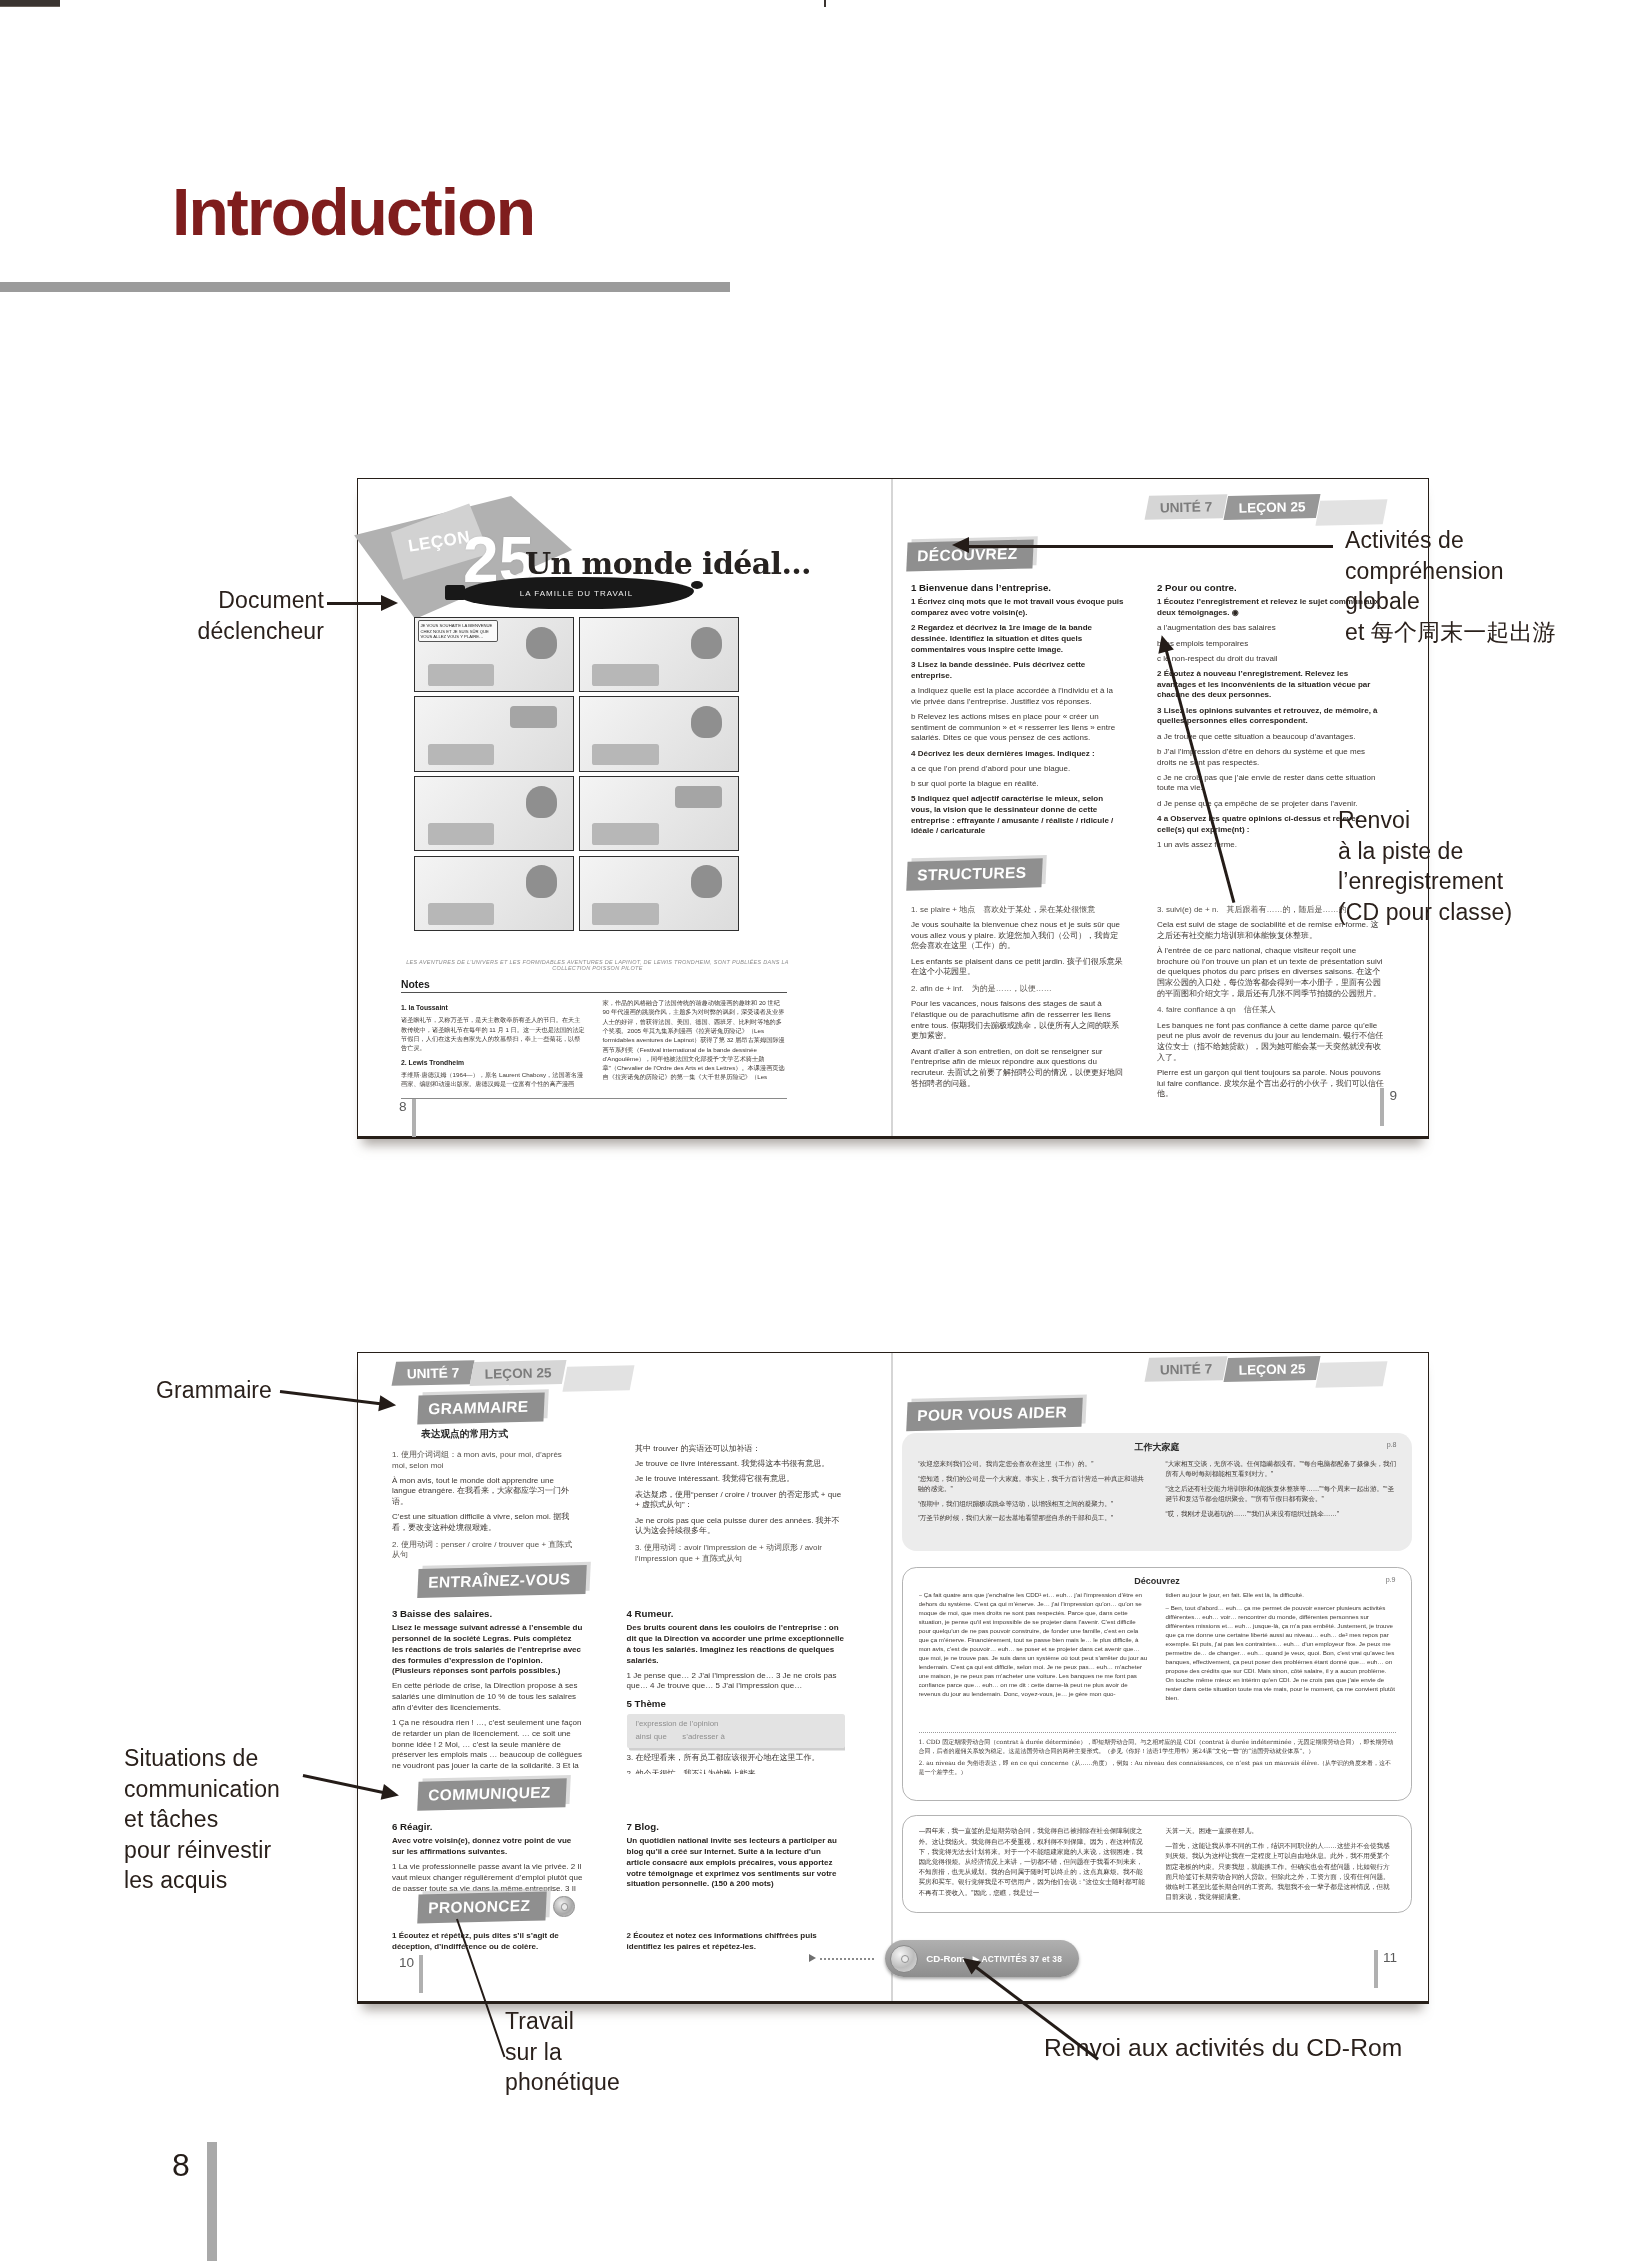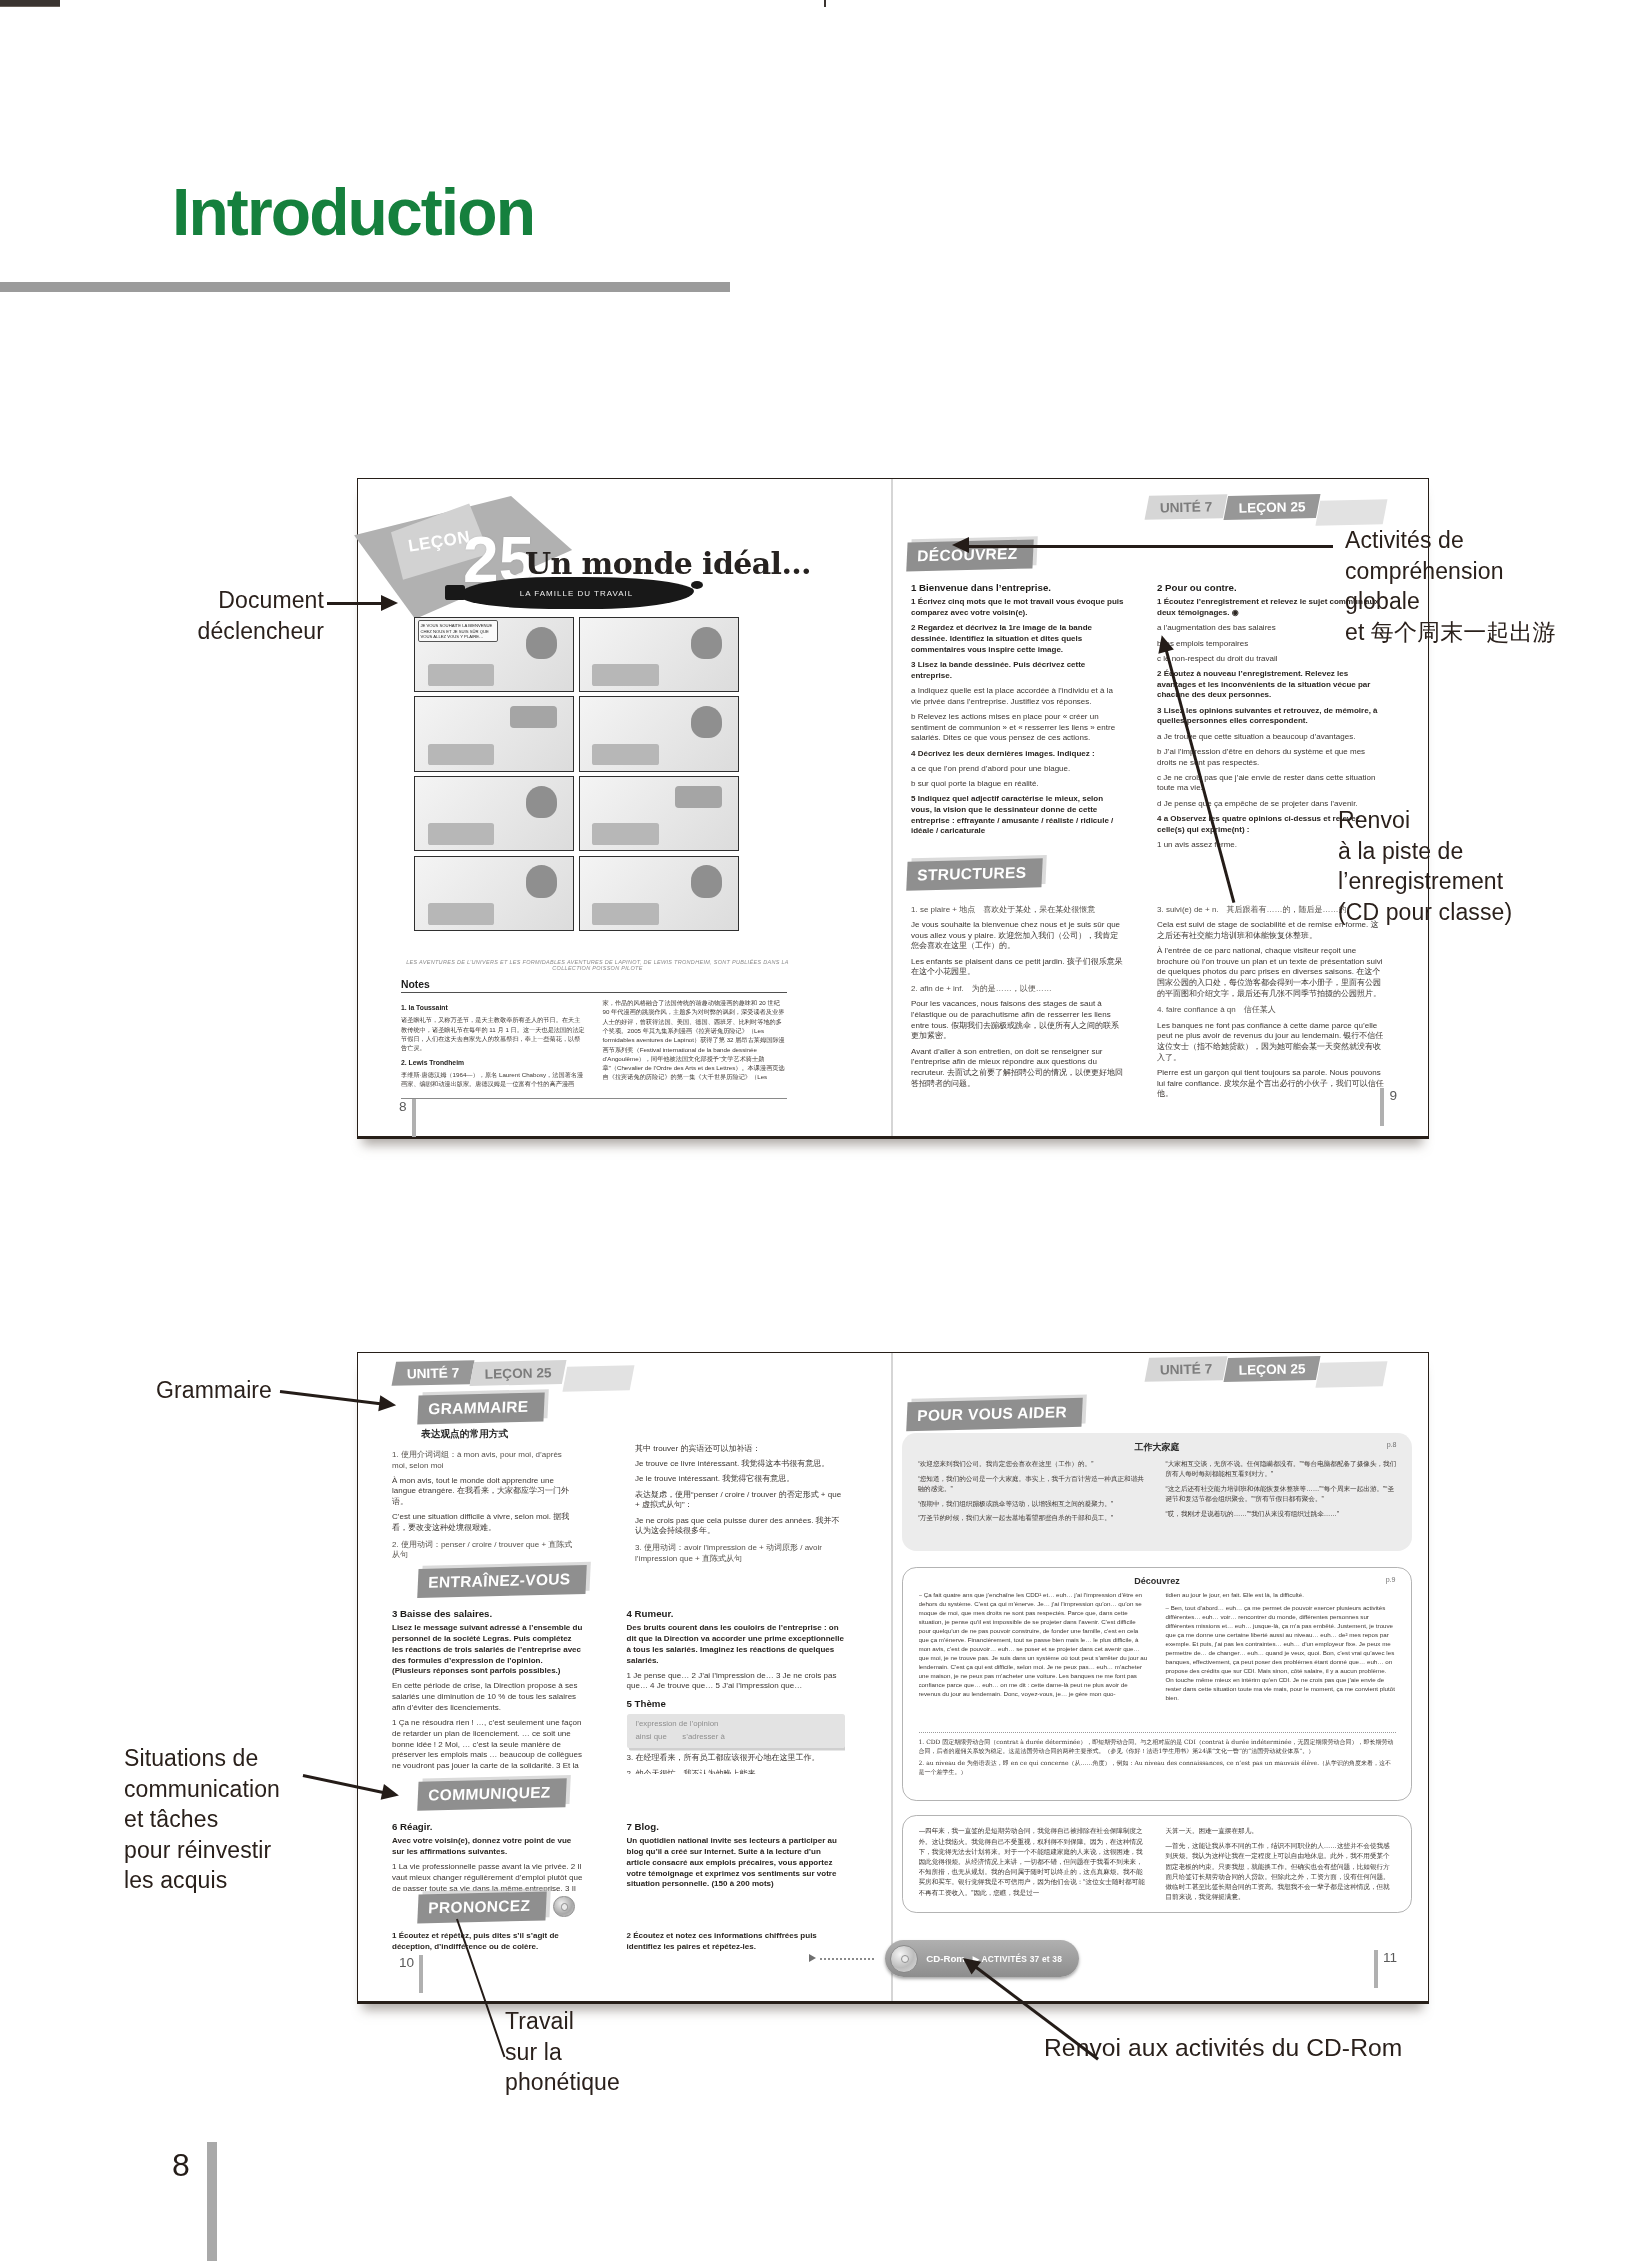--- a/index.html
+++ b/index.html
@@ -3,21 +3,21 @@
 <meta charset="utf-8">
 <style>
   html,body{margin:0;padding:0;background:#fff;}
   .page{position:relative;width:1645px;height:2261px;background:#fff;overflow:hidden;
         font-family:"Liberation Sans",sans-serif;color:#241c18;}
   
   .corner-mark{position:absolute;left:0;top:0;width:60px;height:5.8px;background:#3a3430;border-bottom:1.3px solid #6a625c;}
   .top-tick{position:absolute;left:824px;top:0;width:1.9px;height:6.5px;background:#3a3430;}
 
   
-  .page-title{position:absolute;left:172px;top:174px;font-size:66px;font-weight:bold;color:#15803d;letter-spacing:-1.9px;}
+  .page-title{position:absolute;left:172px;top:174px;font-size:66px;font-weight:bold;color:#7f1d1d;letter-spacing:-1.9px;}
   .title-bar{position:absolute;left:0;top:282px;width:730px;height:10.4px;background:#9b9b9b;}
   .lead-box{position:absolute;left:209px;top:379px;width:745px;height:54px;border:2.6px dashed #31241e;border-radius:10.4px;
             display:flex;align-items:center;justify-content:center;
             font-family:"DejaVu Serif",serif;font-weight:bold;font-size:29px;color:#31241e;letter-spacing:0.3px;}
 
   
   .spread{position:absolute;left:357px;width:1070px;background:#fff;border:1.9px solid #271f19;border-bottom-width:3.9px;
           box-shadow:0 11.7px 10.4px -5.8px rgba(110,100,92,.55);}
   .spread1{top:478px;height:657px;}
   .spread2{top:1352px;height:648px;}

